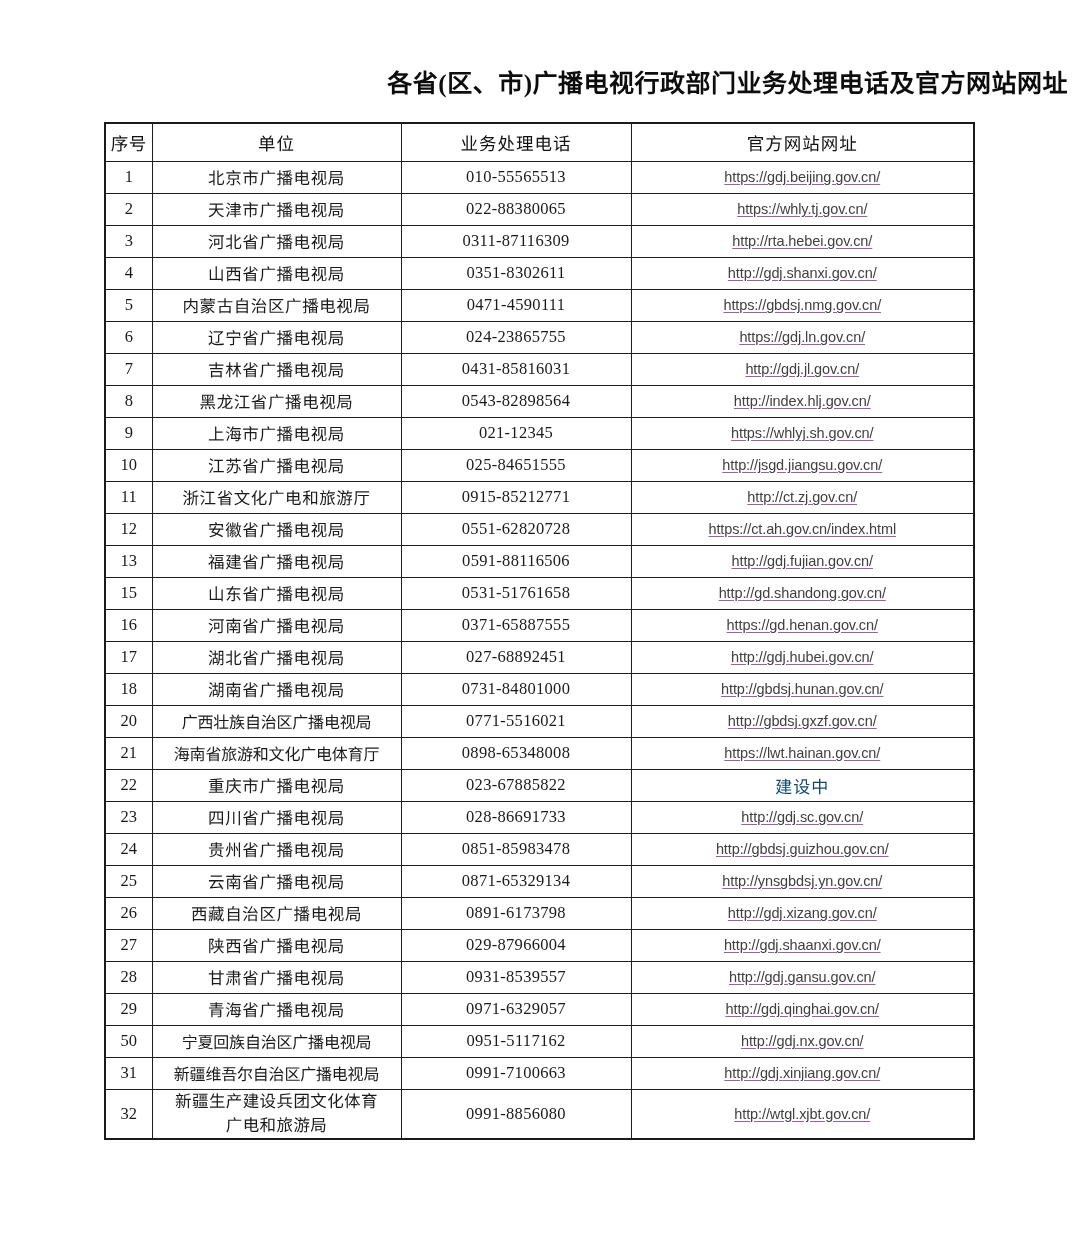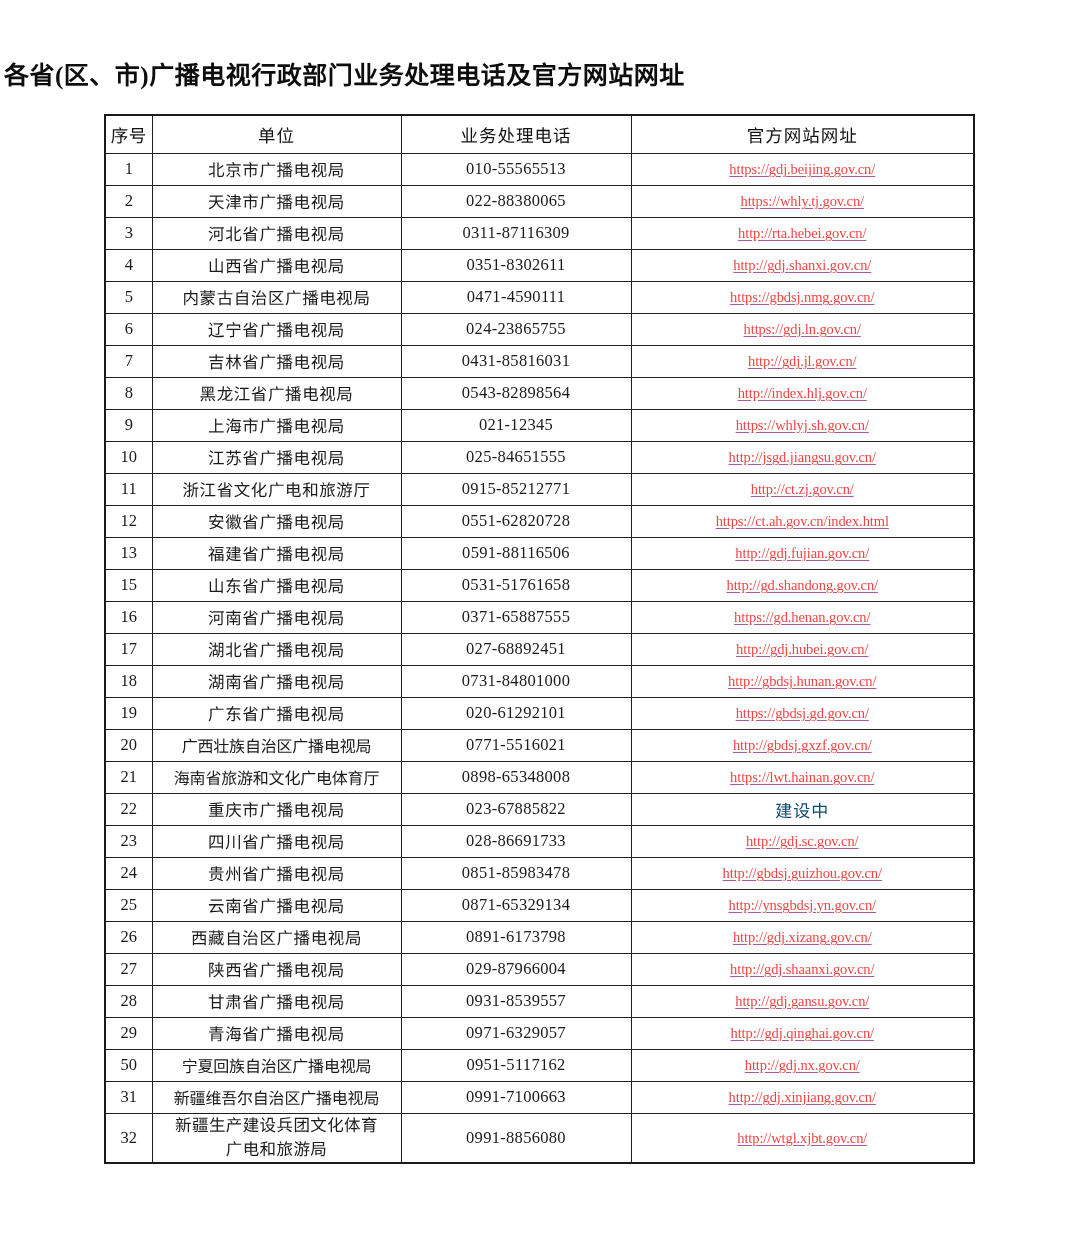--- a/index.html
+++ b/index.html
@@ -16,26 +16,26 @@
     overflow: hidden;
   }
   .page {
     position: relative;
     width: 1080px;
     height: 1239px;
     background: #ffffff;
     box-sizing: border-box;
   }
   .doc-title {
-    text-align: left;
+    text-align: right;
     font-size: 25px;
     font-weight: bold;
     letter-spacing: 0.5px;
     color: #0d0d0d;
-    margin: 4px;
+    margin: 12px;
     padding-top: 56px;
     padding-bottom: 0;
     line-height: 1.25;
     font-family: "Liberation Serif", "DejaVu Serif", serif;
   }
   .table-wrap {
     margin-top: 23px;
     padding-left: 104px;
     padding-right: 107px;
   }
@@ -87,25 +87,25 @@
     font-size: 16px;
   }
   td.cell-tel {
     font-size: 17px;
     letter-spacing: 0.3px;
   }
   td.cell-url {
     font-size: 15.5px;
   }
   td.cell-url .url-link {
-    color: #ef4444;
+    color: #404040;
     text-decoration: underline;
     text-decoration-color: #a45a9e;
     text-underline-offset: 2px;
-    font-family: Liberation Serif, serif;
+    font-family: Liberation Sans, sans-serif;
     font-size: 14.5px;
     letter-spacing: -0.1px;
     cursor: pointer;
     display: inline-block;
   }
   td.cell-url .url-plain {
     color: #0c4a6e;
     text-decoration: none;
     font-family: Liberation Serif, serif;
     font-size: 17px;
@@ -241,26 +241,20 @@
             <td class="cell-tel">027-68892451</td>
             <td class="cell-url"><span class="url-link">http://gdj.hubei.gov.cn/</span></td>
           </tr>
           <tr>
             <td class="cell-idx">18</td>
             <td class="cell-unit">湖南省广播电视局</td>
             <td class="cell-tel">0731-84801000</td>
             <td class="cell-url"><span class="url-link">http://gbdsj.hunan.gov.cn/</span></td>
           </tr>
           <tr>
-            <td class="cell-idx">19</td>
-            <td class="cell-unit">广东省广播电视局</td>
-            <td class="cell-tel">020-61292101</td>
-            <td class="cell-url"><span class="url-link">https://gbdsj.gd.gov.cn/</span></td>
-          </tr>
-          <tr>
             <td class="cell-idx">20</td>
             <td class="cell-unit wide">广西壮族自治区广播电视局</td>
             <td class="cell-tel">0771-5516021</td>
             <td class="cell-url"><span class="url-link">http://gbdsj.gxzf.gov.cn/</span></td>
           </tr>
           <tr>
             <td class="cell-idx">21</td>
             <td class="cell-unit wide">海南省旅游和文化广电体育厅</td>
             <td class="cell-tel">0898-65348008</td>
             <td class="cell-url"><span class="url-link">https://lwt.hainan.gov.cn/</span></td>

